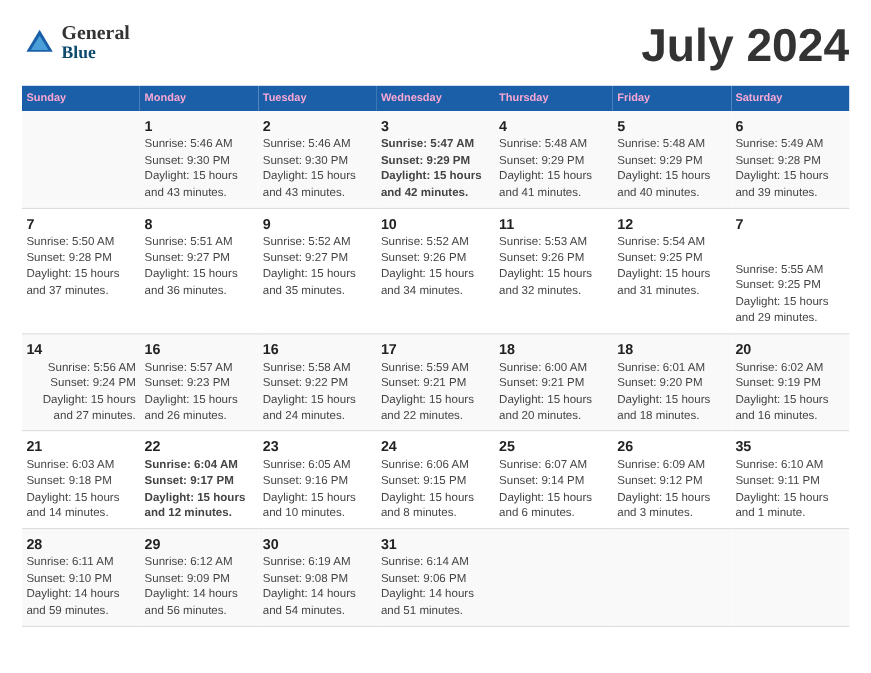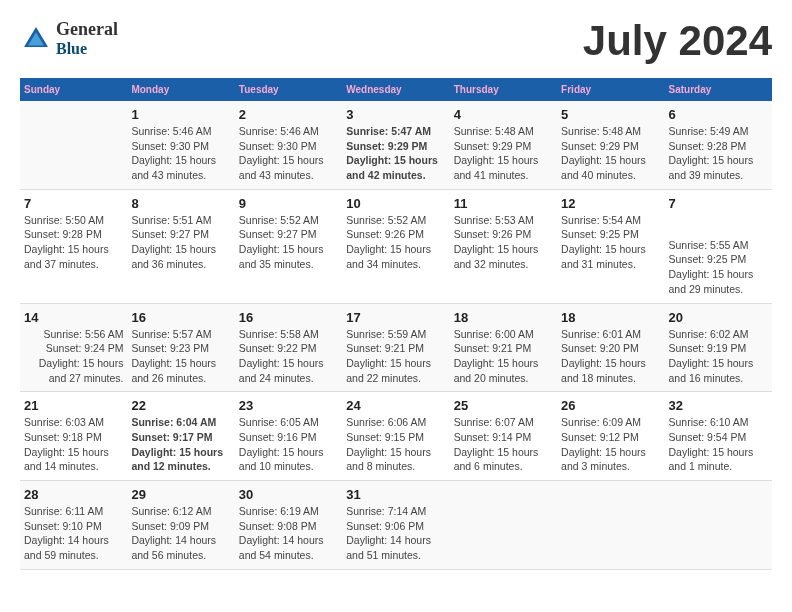--- a/index.html
+++ b/index.html
@@ -311,23 +311,23 @@
 and 6 minutes.</div>
         </td>
         <td>
           <span class="day-number">26</span>
           <div class="cell-info" style="white-space: pre-line;">Sunrise: 6:09 AM
 Sunset: 9:12 PM
 Daylight: 15 hours
 and 3 minutes.</div>
         </td>
         <td>
-          <span class="day-number">32</span>
+          <span class="day-number">35</span>
           <div class="cell-info" style="white-space: pre-line;">Sunrise: 6:10 AM
-Sunset: 9:54 PM
+Sunset: 9:11 PM
 Daylight: 15 hours
 and 1 minute.</div>
         </td>
       </tr>
       <tr>
         <td>
           <span class="day-number">28</span>
           <div class="cell-info" style="white-space: pre-line;">Sunrise: 6:11 AM
 Sunset: 9:10 PM
 Daylight: 14 hours
@@ -342,21 +342,21 @@
         </td>
         <td>
           <span class="day-number">30</span>
           <div class="cell-info" style="white-space: pre-line;">Sunrise: 6:19 AM
 Sunset: 9:08 PM
 Daylight: 14 hours
 and 54 minutes.</div>
         </td>
         <td>
           <span class="day-number">31</span>
-          <div class="cell-info" style="white-space: pre-line;">Sunrise: 7:14 AM
+          <div class="cell-info" style="white-space: pre-line;">Sunrise: 6:14 AM
 Sunset: 9:06 PM
 Daylight: 14 hours
 and 51 minutes.</div>
         </td>
         <td></td>
         <td></td>
         <td></td>
       </tr>
     </tbody>
 </table>

